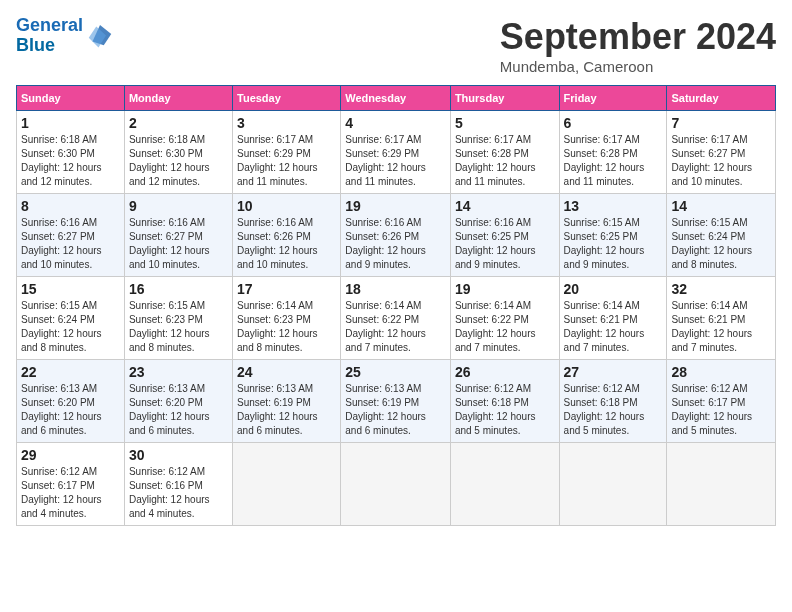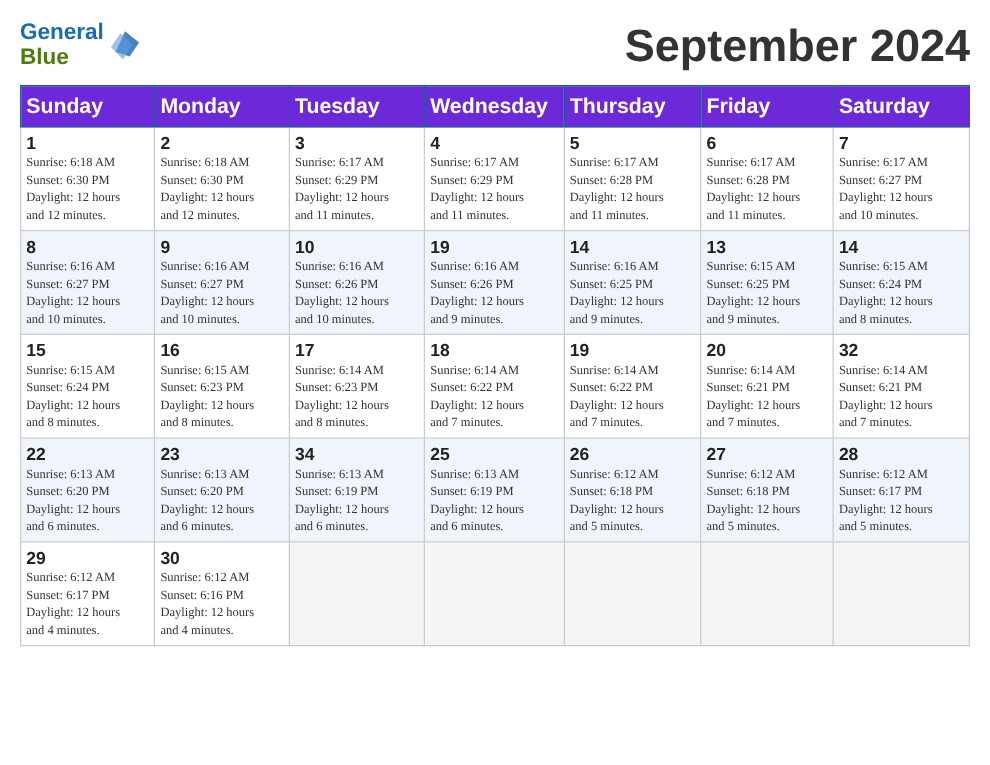--- a/index.html
+++ b/index.html
@@ -45,25 +45,25 @@
     .location {
       font-size: 15px;
       color: #555;
     }
     table {
       width: 100%;
       border-collapse: collapse;
       font-size: 11px;
     }
     th {
-      background-color: #6d28d9;
+      background-color: #ec4899;
       color: #fff;
       padding: 6px 4px;
       text-align: left;
-      font-size: 17px;
+      font-size: 11px;
       font-weight: bold;
       border: 1px solid #1e5a99;
     }
     td {
       border: 1px solid #ccc;
       vertical-align: top;
       padding: 4px;
       width: 113px;
       height: 80px;
       background: #fff;
@@ -75,44 +75,44 @@
       font-size: 14px;
       font-weight: bold;
       color: #222;
       display: block;
       margin-bottom: 2px;
     }
     .day-info {
       font-size: 10px;
       color: #333;
       line-height: 1.4;
-      font-family: Liberation Serif, serif;
     }
     tr:nth-child(even) td:not(.empty) {
       background: #f0f5fc;
     }
   </style>
 </head>
 <body>
 
 <div class="header">
   <div class="logo">
     <div>
       <div class="logo-text">
         <span>General</span><br>
-        <span style="color:#4d7c0f;">Blue</span>
+        <span style="color:#0369a1;">Blue</span>
       </div>
     </div>
     <svg class="logo-icon" viewBox="0 0 40 40">
       <polygon points="10,30 20,8 35,20 25,35" fill="#2a6db5" opacity="0.85"></polygon>
       <polygon points="5,25 15,10 28,22 18,38" fill="#5a9ee0" opacity="0.6"></polygon>
     </svg>
   </div>
   <div class="title-block">
     <div class="month-title">September 2024</div>
+    <div class="location">Mundemba, Cameroon</div>
   </div>
 </div>
 
 <table>
   <thead>
     <tr>
       <th>Sunday</th>
       <th>Monday</th>
       <th>Tuesday</th>
       <th>Wednesday</th>
@@ -284,21 +284,21 @@
 and 6 minutes.</div>
         </td>
         <td>
           <span class="day-num">23</span>
           <div class="day-info" style="white-space: pre-line;">Sunrise: 6:13 AM
 Sunset: 6:20 PM
 Daylight: 12 hours
 and 6 minutes.</div>
         </td>
         <td>
-          <span class="day-num">34</span>
+          <span class="day-num">24</span>
           <div class="day-info" style="white-space: pre-line;">Sunrise: 6:13 AM
 Sunset: 6:19 PM
 Daylight: 12 hours
 and 6 minutes.</div>
         </td>
         <td>
           <span class="day-num">25</span>
           <div class="day-info" style="white-space: pre-line;">Sunrise: 6:13 AM
 Sunset: 6:19 PM
 Daylight: 12 hours

